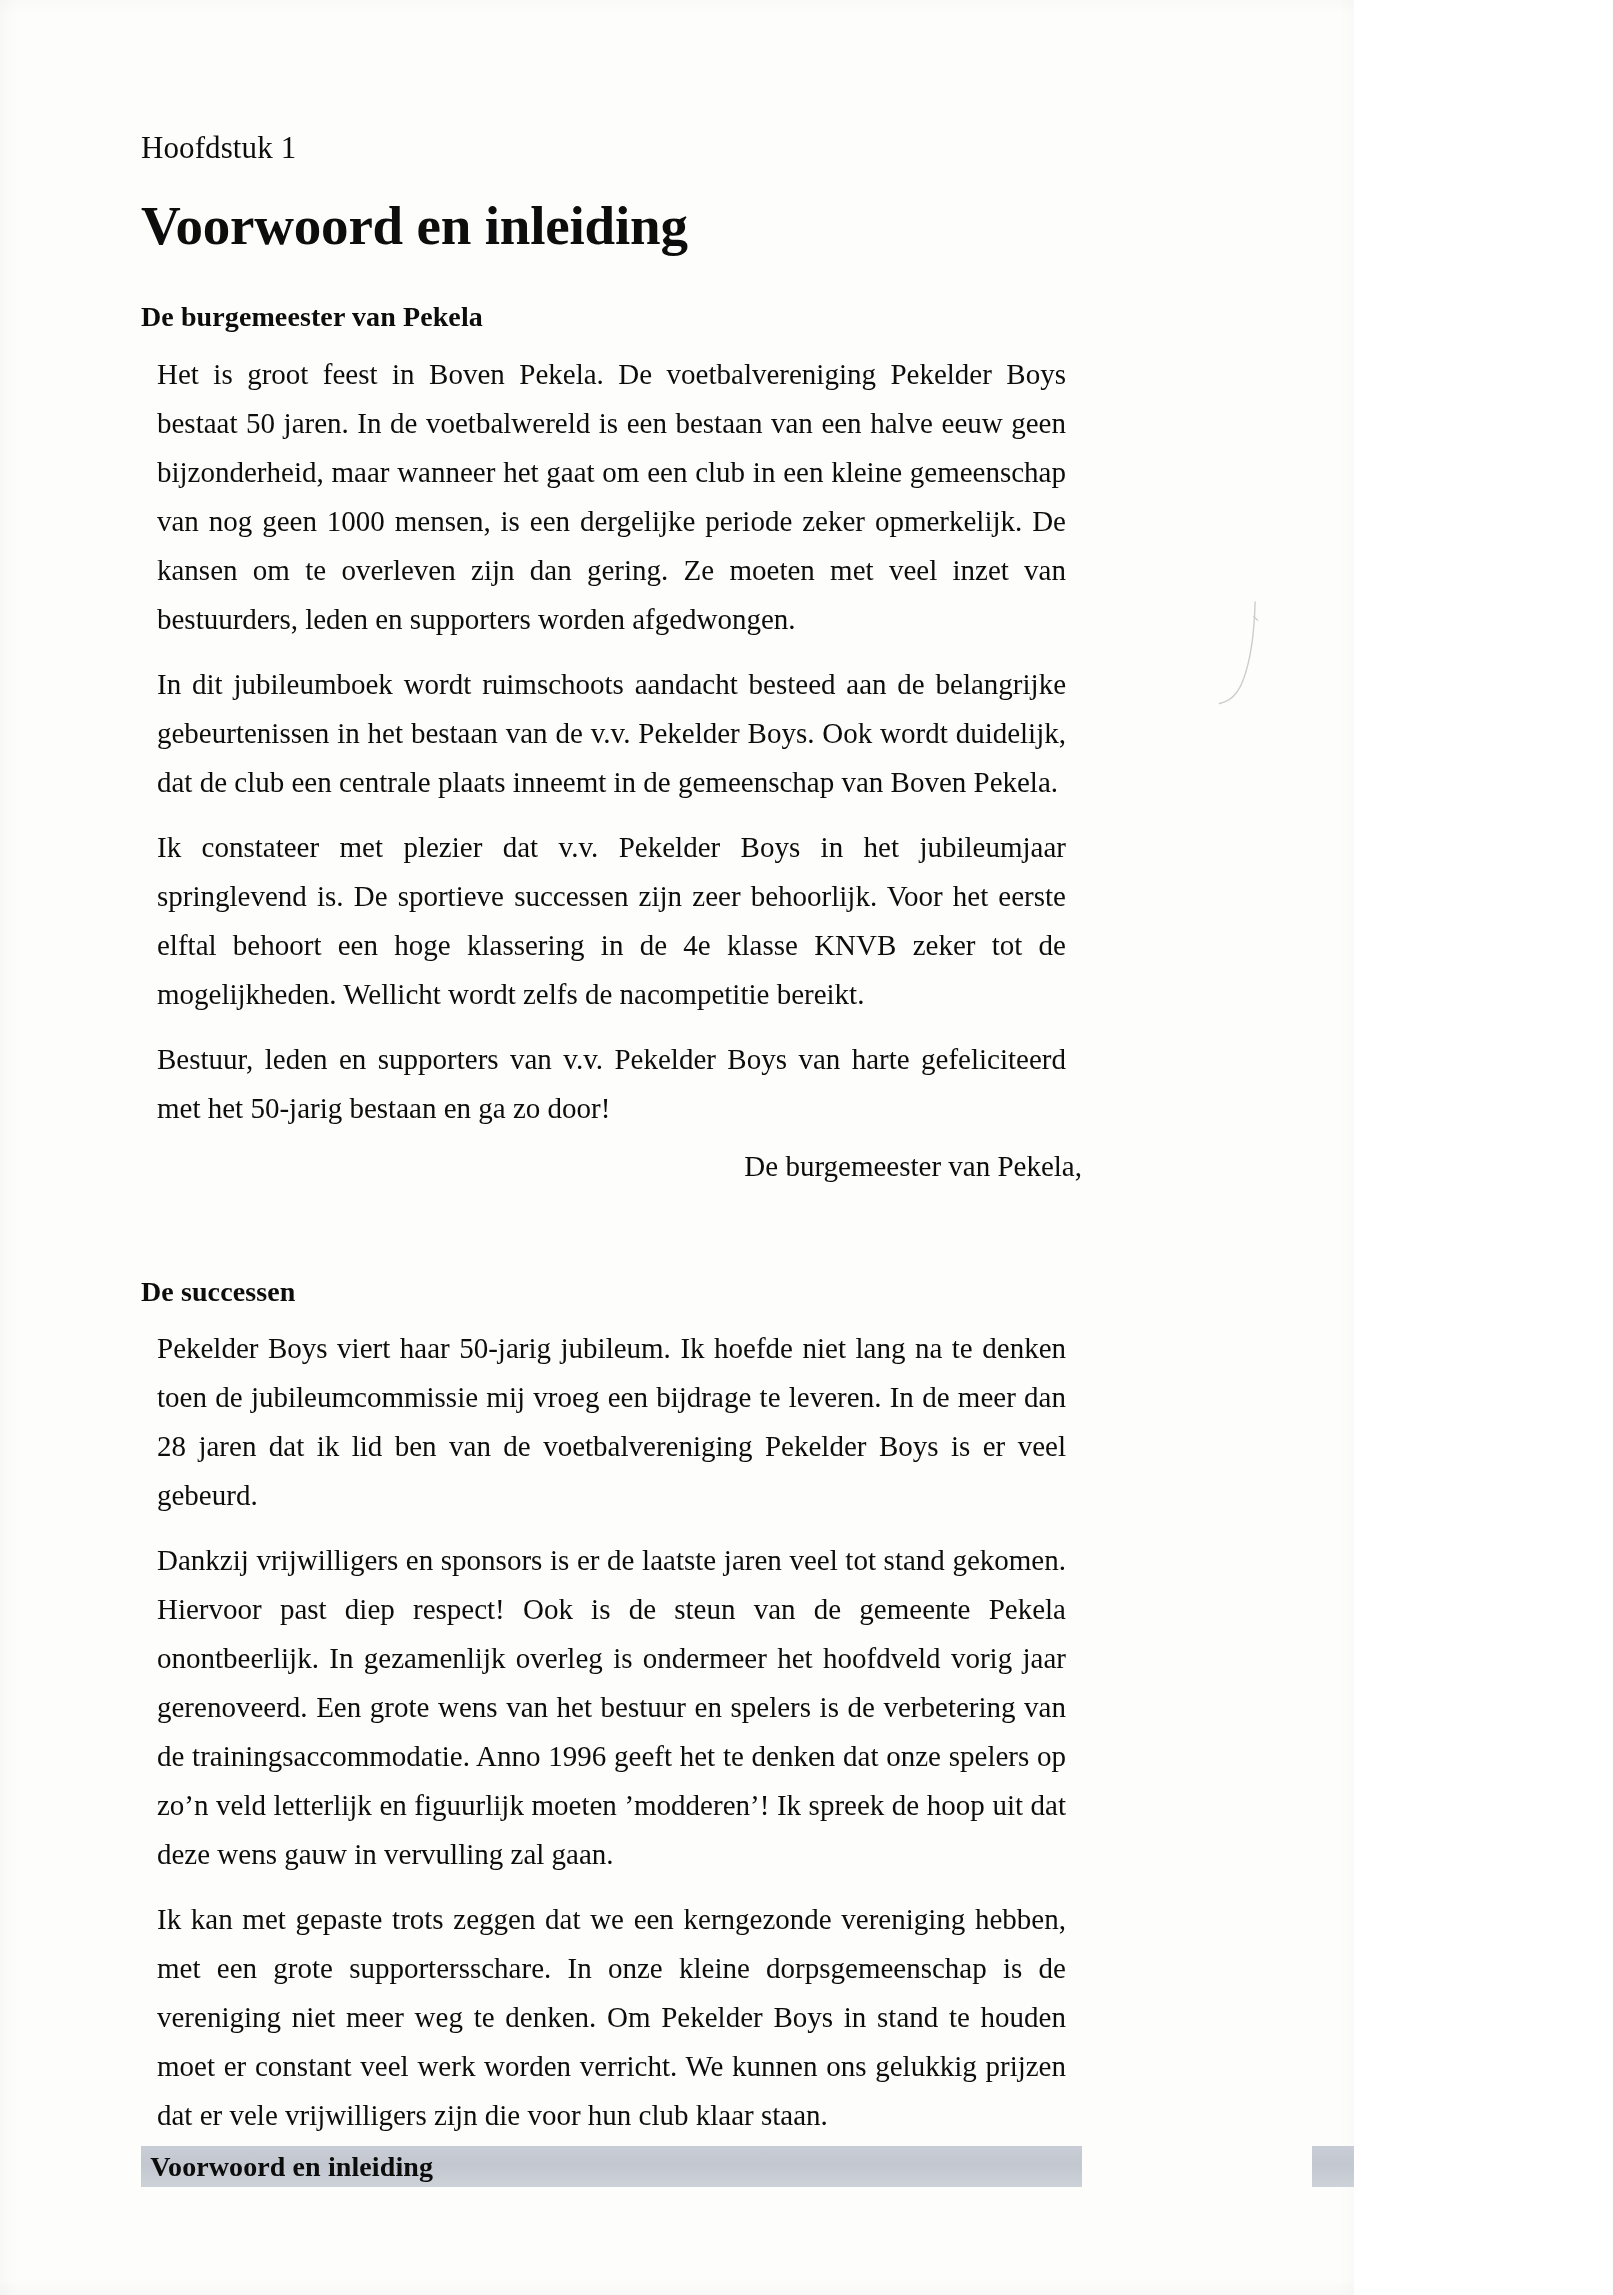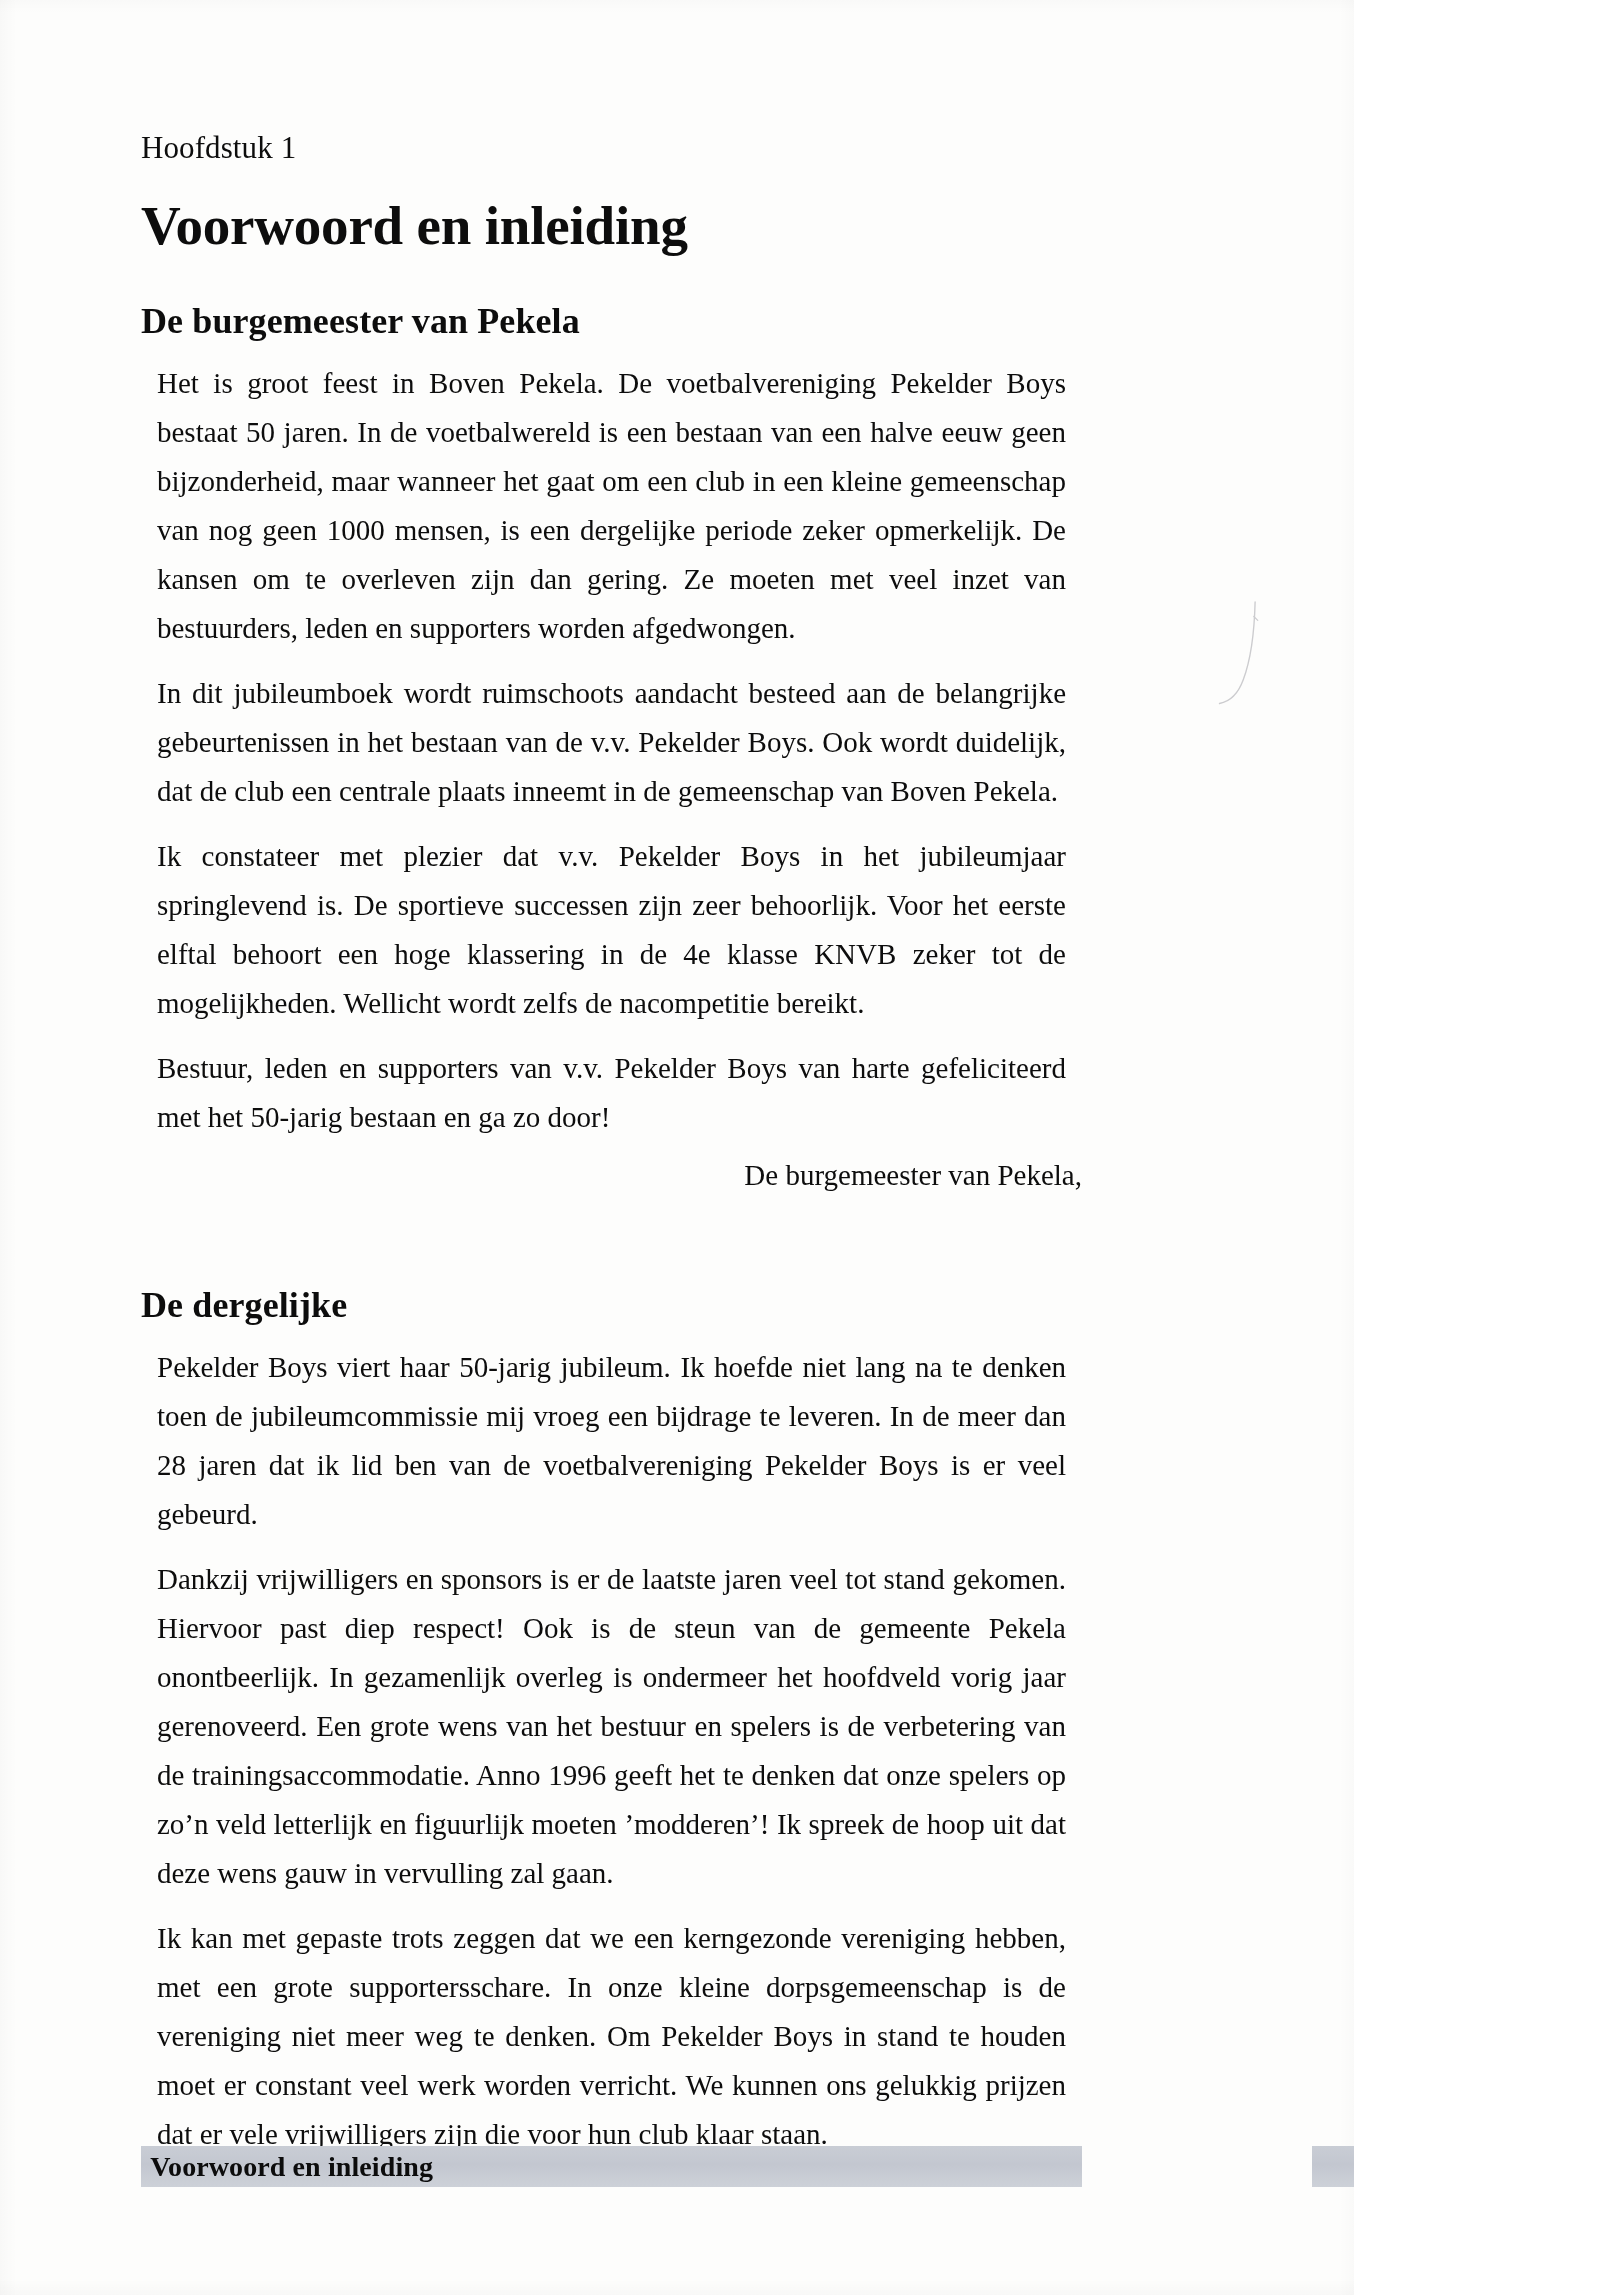--- a/index.html
+++ b/index.html
@@ -51,21 +51,21 @@
   .chapter-title {
     font-size: 55px;
     font-weight: bold;
     line-height: 1.1;
     letter-spacing: -0.2px;
     margin: 0;
     padding-top: 29px;
   }
 
   .section-heading {
-    font-size: 36px;
+    font-size: 28px;
     font-weight: bold;
     line-height: 1.2;
     letter-spacing: 0.1px;
     margin: 0;
   }
 
   .heading-mayor { padding-top: 44px; }
   .heading-chair { padding-top: 91px; }
 
   p.body {
@@ -175,21 +175,21 @@
 
     <p class="body gap-tight last-line-left">In dit jubileumboek wordt ruimschoots aandacht besteed aan de belangrijke gebeurtenissen in het bestaan van de v.v. Pekelder Boys. Ook wordt duidelijk, dat de club een centrale plaats inneemt in de gemeenschap van Boven Pekela.</p>
 
     <p class="body gap-tight last-line-left">Ik constateer met plezier dat v.v. Pekelder Boys in het jubileumjaar springlevend is. De sportieve successen zijn zeer behoorlijk. Voor het eerste elftal behoort een hoge klassering in de 4e klasse KNVB zeker tot de mogelijkheden. Wellicht wordt zelfs de nacompetitie bereikt.</p>
 
     <p class="body gap-para last-line-left">Bestuur, leden en supporters van v.v. Pekelder Boys van harte gefeliciteerd met het 50-jarig bestaan en ga zo door!</p>
 
     <p class="signature gap-sign">De burgemeester van Pekela,</p>
 
 
-    <h2 class="section-heading heading-chair">De dergelijke</h2>
+    <h2 class="section-heading heading-chair">De successen</h2>
 
     <p class="body gap-after-heading last-line-left">Pekelder Boys viert haar 50-jarig jubileum. Ik hoefde niet lang na te denken toen de jubileumcommissie mij vroeg een bijdrage te leveren. In de meer dan 28 jaren dat ik lid ben van de voetbalvereniging Pekelder Boys is er veel gebeurd.</p>
 
     <p class="body gap-para last-line-left">Dankzij vrijwilligers en sponsors is er de laatste jaren veel tot stand gekomen. Hiervoor past diep respect! Ook is de steun van de gemeente Pekela onontbeerlijk. In gezamenlijk overleg is ondermeer het hoofdveld vorig jaar gerenoveerd. Een grote wens van het bestuur en spelers is de verbetering van de trainingsaccommodatie. Anno 1996 geeft het te denken dat onze spelers op zo’n veld letterlijk en figuurlijk moeten ’modderen’! Ik spreek de hoop uit dat deze wens gauw in vervulling zal gaan.</p>
 
     <p class="body gap-para last-line-left">Ik kan met gepaste trots zeggen dat we een kerngezonde vereniging hebben, met een grote supportersschare. In onze kleine dorpsgemeenschap is de vereniging niet meer weg te denken. Om Pekelder Boys in stand te houden moet er constant veel werk worden verricht. We kunnen ons gelukkig prijzen dat er vele vrijwilligers zijn die voor hun club klaar staan.</p>
 
   </div>
 
   <div class="footer">

